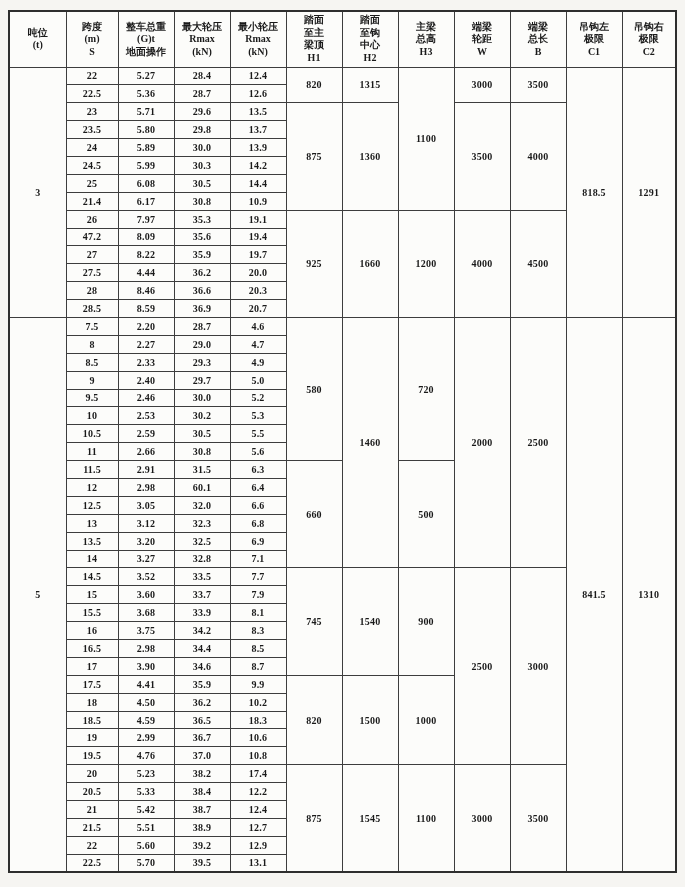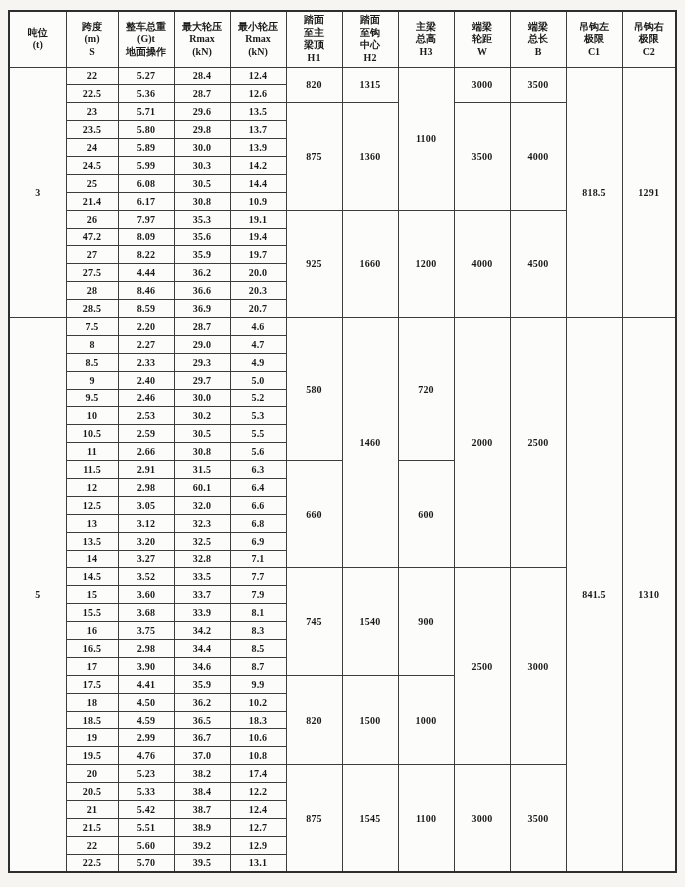--- a/index.html
+++ b/index.html
@@ -285,21 +285,21 @@
           <td>2.66</td>
           <td>30.8</td>
           <td>5.6</td>
         </tr>
         <tr>
           <td>11.5</td>
           <td>2.91</td>
           <td>31.5</td>
           <td>6.3</td>
           <td rowspan="6">660</td>
-          <td rowspan="6">600</td>
+          <td rowspan="6">500</td>
         </tr>
         <tr>
           <td>12</td>
           <td>2.98</td>
           <td>60.1</td>
           <td>6.4</td>
         </tr>
         <tr>
           <td>12.5</td>
           <td>3.05</td>

